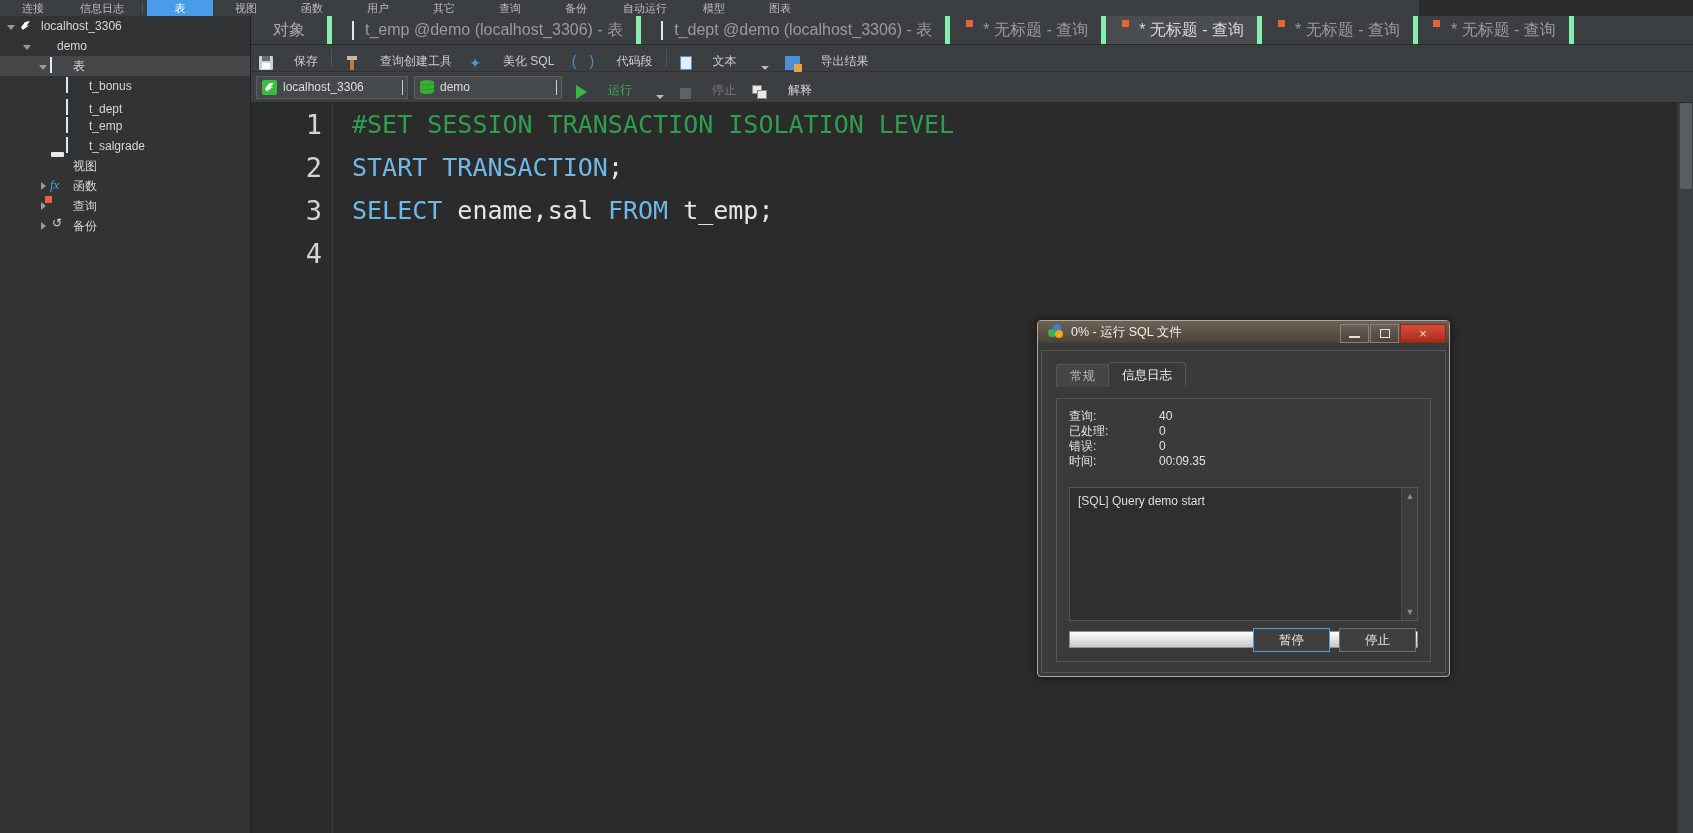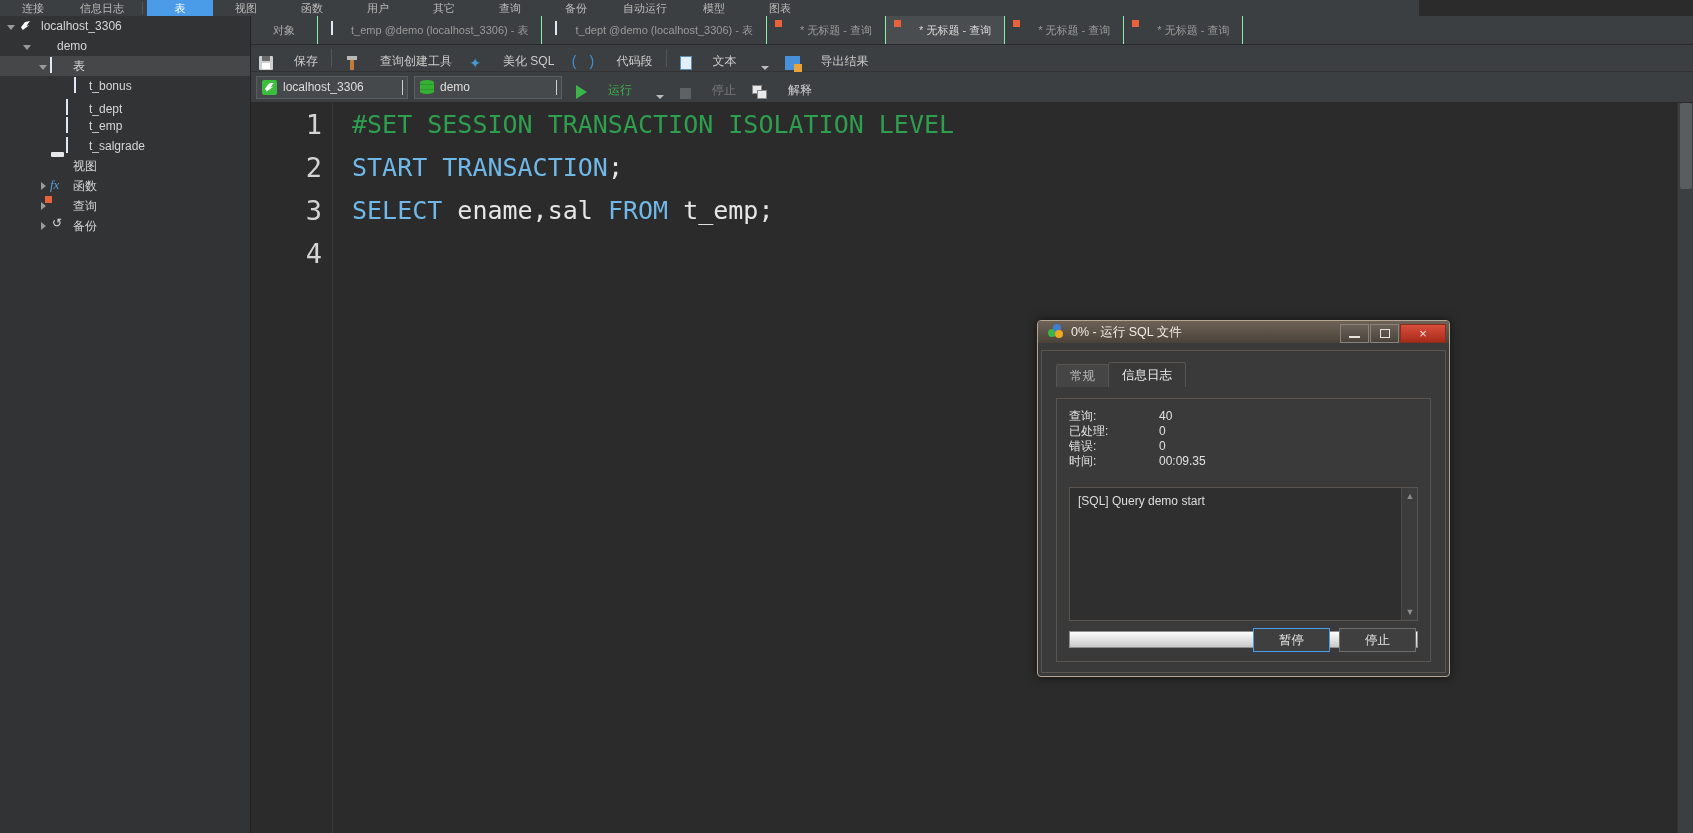--- a/index.html
+++ b/index.html
@@ -115,22 +115,22 @@
   }
 
   
   #tabstrip {
     position: absolute; top: 0; left: 0; width: 1442px; height: 29px;
     background: #3c3f41; display: flex; align-items: stretch;
     border-bottom: 1px solid #292929;
   }
   .doc-tab {
     display: flex; align-items: center; gap: 5px;
-    padding: 0 13px; font-size: 11px; color: #9a9a9a;
-    border-right: 1px solid #86efac; white-space: nowrap;
+    padding: 0 13px; font-size: 16px; color: #9a9a9a;
+    border-right: 5px solid #86efac; white-space: nowrap; text-align: center;
   }
   .doc-tab.obj { color: #a9a9a9; padding: 0 22px; }
   .doc-tab.active { background: #4a4d4f; color: #d8d8d8; }
   .doc-tab .ticon { margin-right: 0; width: 15px; flex: 0 0 15px; }
 
   
   #toolbar1 {
     position: absolute; top: 29px; left: 0; width: 1442px; height: 27px;
     background: #3c3f41; display: flex; align-items: center;
     border-bottom: 1px solid #333;
@@ -358,21 +358,21 @@
       <span class="ticon"><span class="ico-db"></span></span>
       <span>demo</span>
     </div>
     <div class="tree-row selected" style="padding-left: 36px;">
       <span class="tw">
         <span class="arrow-open"></span>
       </span>
       <span class="ticon"><span class="ico-table"></span></span>
       <span>表</span>
     </div>
-    <div class="tree-row" style="padding-left: 52px; text-align: center;">
+    <div class="tree-row" style="padding-left: 52px;">
       <span class="tw"></span>
       <span class="ticon"><span class="ico-table"></span></span>
       <span>t_bonus</span>
     </div>
     <div class="tree-row" style="padding-left: 52px; align-items: flex-end;">
       <span class="tw"></span>
       <span class="ticon"><span class="ico-table"></span></span>
       <span>t_dept</span>
     </div>
     <div class="tree-row" style="padding-left: 52px;">

